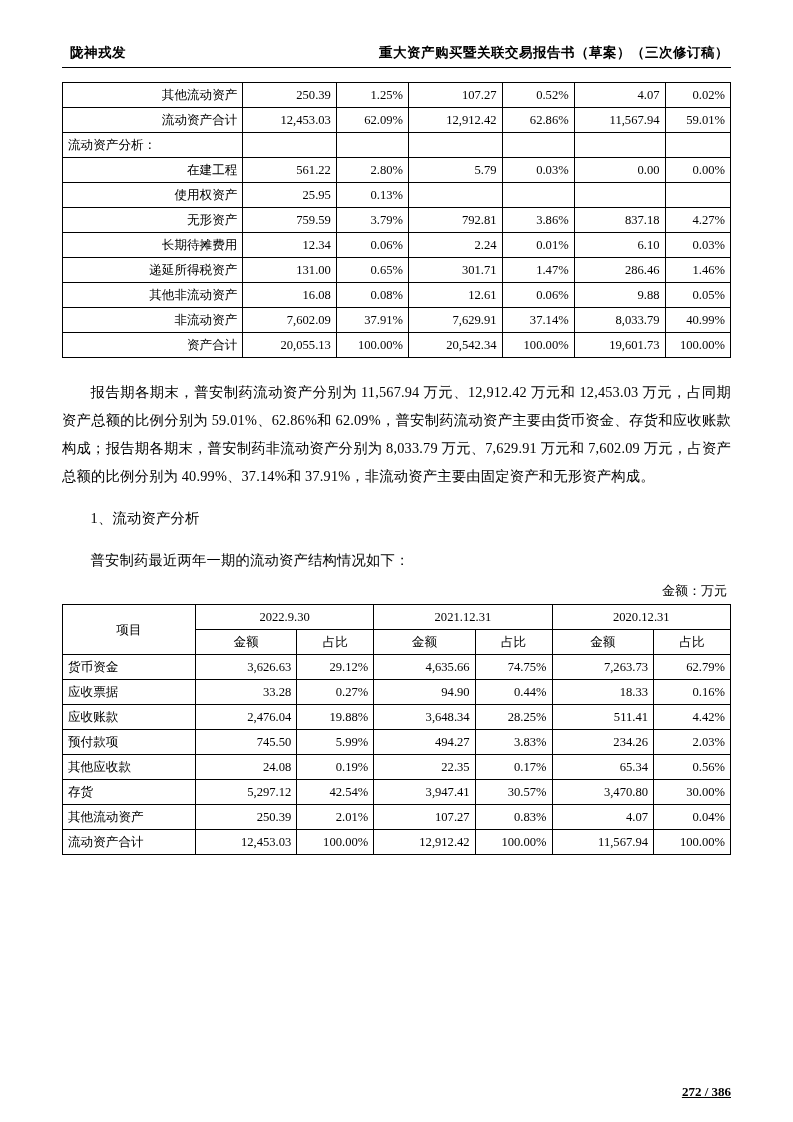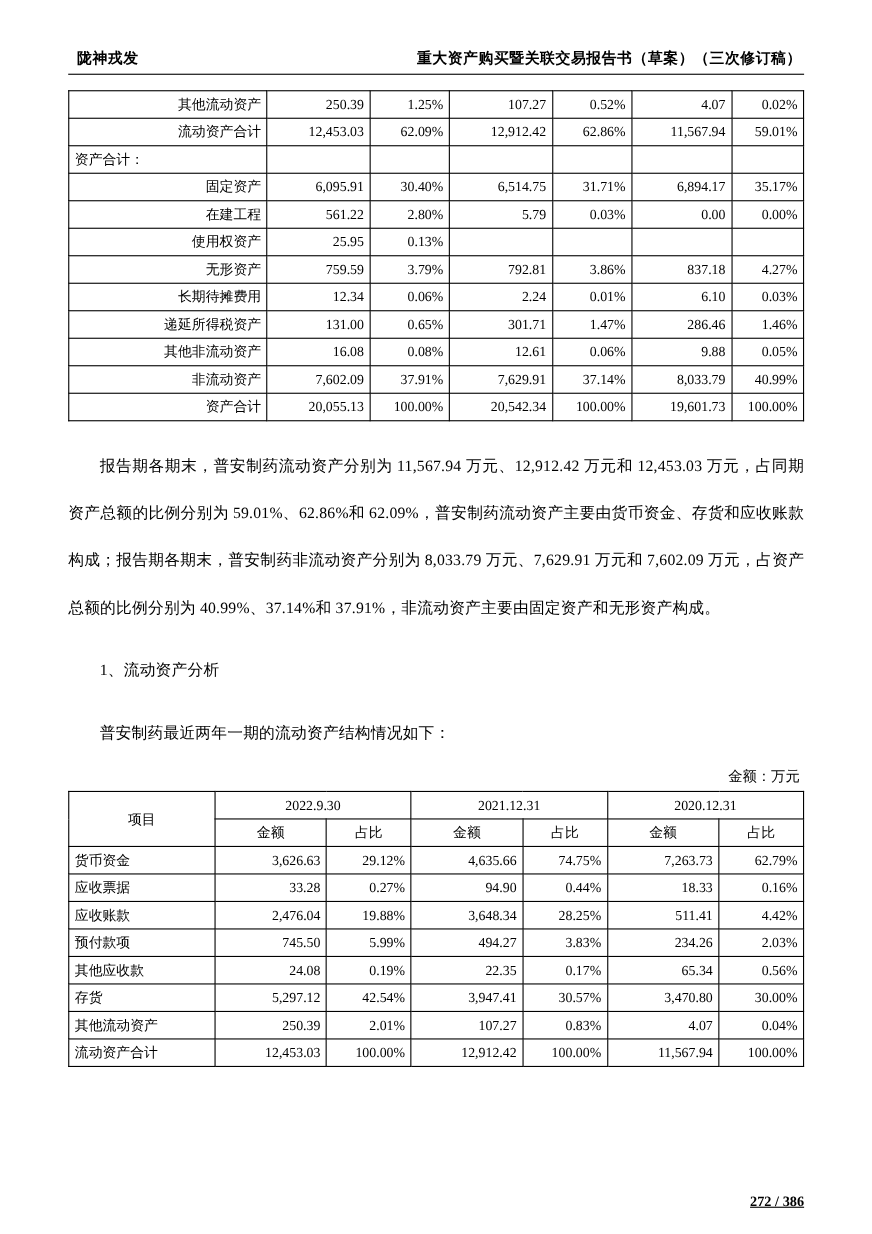--- a/index.html
+++ b/index.html
@@ -54,21 +54,21 @@
   .num { text-align: right; }
   .lbl-indent { text-align: right; padding-right: 6px; }
   .lbl-left { text-align: left; padding-left: 6px; }
   .ctr { text-align: center; }
   .b { font-weight: bold; }
   .thickbottom td { border-bottom: 1.8px solid #000; }
 
   
   p.para {
     font-size: 14.3px;
-    line-height: 43px;
+    line-height: 28px;
     margin: 0;
     text-align: justify;
     text-justify: inter-ideograph;
     text-indent: 2em;
     letter-spacing: 0.2px;
   }
   .block-gap-lg { height: 20px; }
   .block-gap-md { height: 14px; }
   .block-gap-sm { height: 8px; }
   .unit-line {
@@ -120,36 +120,27 @@
         <tr>
           <td class="lbl-indent b">流动资产合计</td>
           <td class="num b">12,453.03</td>
           <td class="num b">62.09%</td>
           <td class="num b">12,912.42</td>
           <td class="num b">62.86%</td>
           <td class="num b">11,567.94</td>
           <td class="num b">59.01%</td>
         </tr>
         <tr>
-          <td class="lbl-left b">资产合计：</td>
-          <td class="num b"></td>
-          <td class="num b"></td>
-          <td class="num b"></td>
-          <td class="num b"></td>
-          <td class="num b"></td>
-          <td class="num b"></td>
-        </tr>
-        <tr>
-          <td class="lbl-indent">固定资产</td>
-          <td class="num">6,095.91</td>
-          <td class="num">30.40%</td>
-          <td class="num">6,514.75</td>
-          <td class="num">31.71%</td>
-          <td class="num">6,894.17</td>
-          <td class="num">35.17%</td>
+          <td class="lbl-left b">流动资产分析：</td>
+          <td class="num b"></td>
+          <td class="num b"></td>
+          <td class="num b"></td>
+          <td class="num b"></td>
+          <td class="num b"></td>
+          <td class="num b"></td>
         </tr>
         <tr>
           <td class="lbl-indent">在建工程</td>
           <td class="num">561.22</td>
           <td class="num">2.80%</td>
           <td class="num">5.79</td>
           <td class="num">0.03%</td>
           <td class="num">0.00</td>
           <td class="num">0.00%</td>
         </tr>

